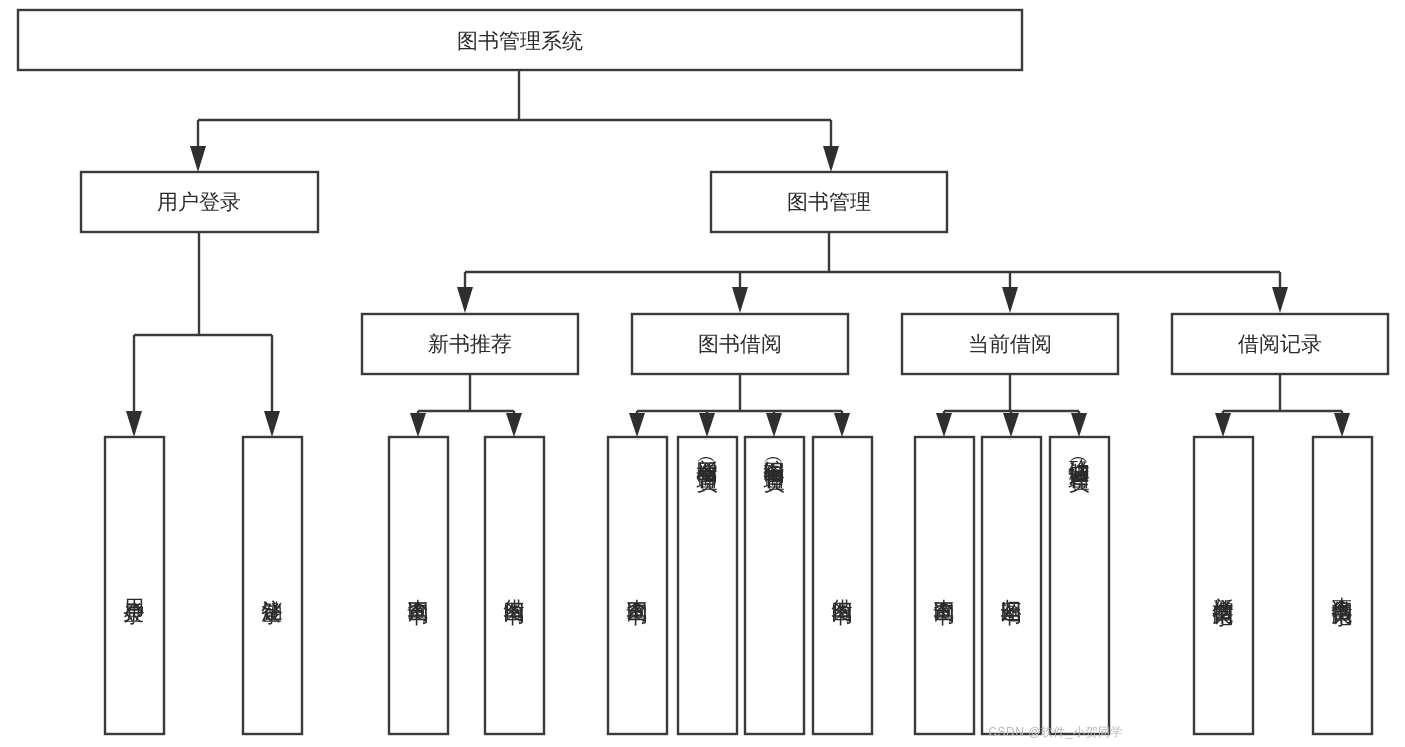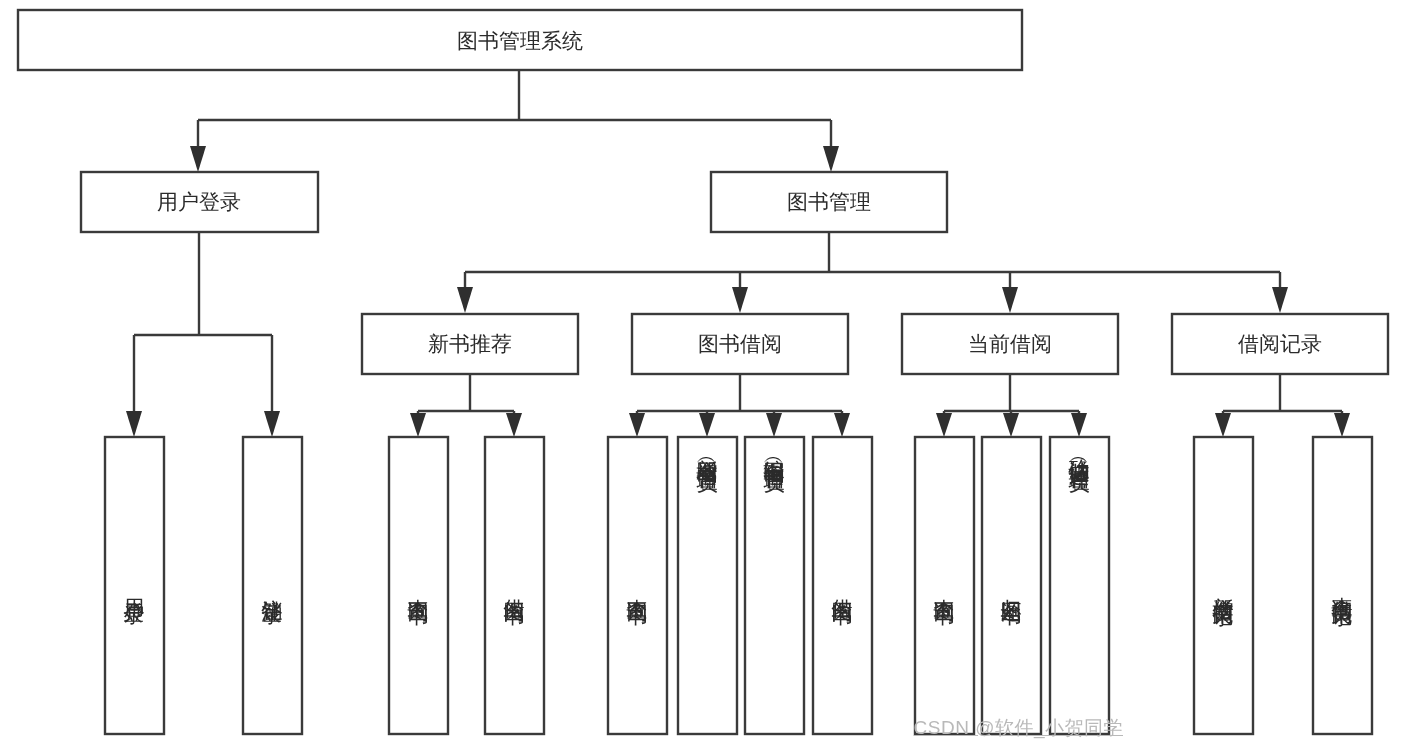--- a/index.html
+++ b/index.html
@@ -67,25 +67,24 @@
     display: flex;
     align-items: center;
     justify-content: center;
     pointer-events: none;
   }
   .watermark {
     position: absolute;
     right: 8px;
     bottom: 6px;
     font-family: "Liberation Sans", "DejaVu Sans", sans-serif;
-    font-size: 19px;
+    font-size: 12px;
     color: #b9b9b9;
     letter-spacing: 0.5px;
     white-space: nowrap;
-    text-decoration: underline;
   }
 </style>
 </head>
 <body>
 
 <div id="diagram-root">
 
   <svg id="flow" viewBox="0 0 1405 747">
 
     <defs>

